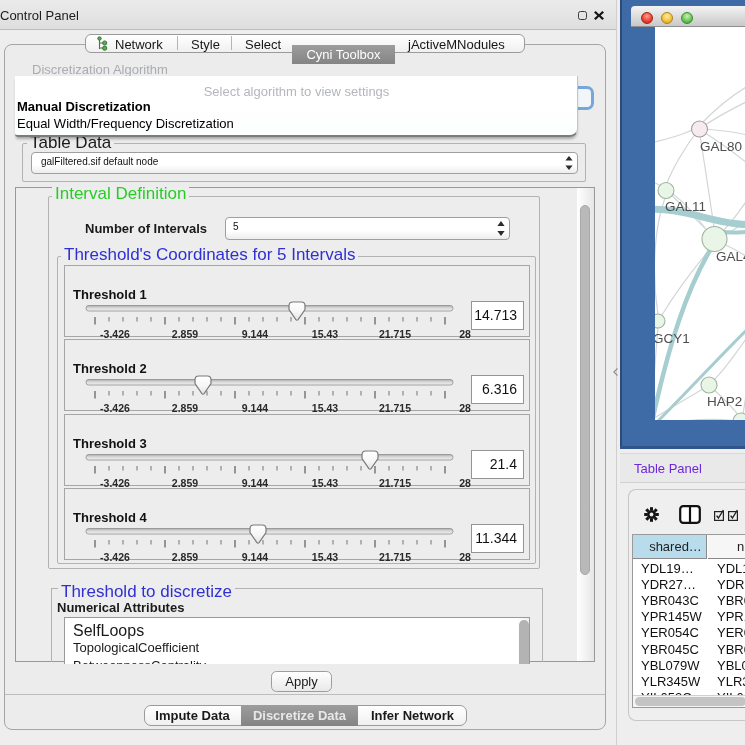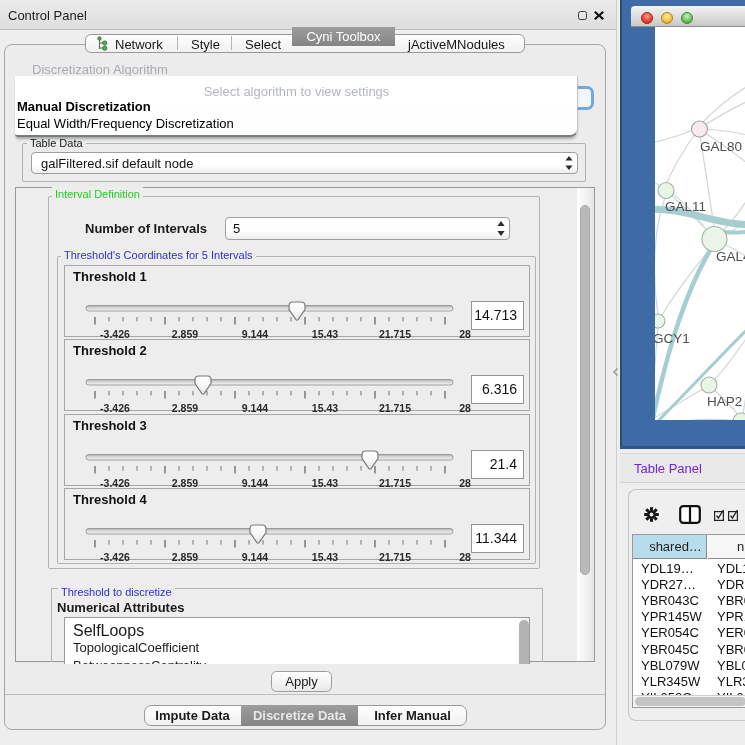--- a/index.html
+++ b/index.html
@@ -4,50 +4,50 @@
 <style>
   * { margin:0; padding:0; box-sizing:border-box; }
   html,body { width:745px; height:745px; overflow:hidden; }
   body { -webkit-font-smoothing:antialiased; position:relative; background:#eeeeee; font-family:"Liberation Sans", sans-serif; color:#1a1a1a; }
   .abs { position:absolute; }
 
   
   #titlebar { left:0; top:0; width:617px; height:30px;
     background:linear-gradient(180deg,#ebebeb,#dedede);
     border-bottom:1px solid #bdbdbd; }
-  #titletext { left:8px; top:8px; font-size:13px; color:#1c1c1c; }
+  #titletext { left:0; top:8px; font-size:13px; color:#1c1c1c; }
   #floatbtn { left:577.5px; top:10.5px; width:9.5px; height:9.5px; border:1.8px solid #3a3a3a; border-radius:2.5px; }
   #outerpanel { left:4px; top:44px; width:602px; height:686px; background:#ececec;
     border:1px solid #a6a6a6; border-radius:8px; }
 
   
   #toptabs { left:85px; top:33.5px; width:440px; height:19px; background:linear-gradient(180deg,#ffffff,#f0f0f0);
     border:1px solid #9a9a9a; border-radius:6px; }
   .tabtxt { top:36.5px; height:14px; font-size:13px; color:#161616; white-space:nowrap; }
   .tabsep { top:36px; width:1px; height:14px; background:#b5b5b5; }
-  #cynitab { left:292px; top:27px; width:103px; height:19px;
+  #cynitab { left:292px; top:45px; width:103px; height:19px;
     background:linear-gradient(180deg,#9d9d9d,#848484); color:#fff;
     font-size:13px; text-align:center; line-height:19px; }
 
   
   .groupbox { border:1px solid #b2b2b2; border-radius:2px; }
-  .grouplabel { font-size:11px; background:#ececec; padding:0 3px; white-space:nowrap; height:14px; line-height:14px; }
+  .grouplabel { font-size:17px; background:#ececec; padding:0 3px; white-space:nowrap; height:14px; line-height:14px; }
 
   
   #viewport { left:15px; top:187px; width:580px; height:475px; background:#ededed;
     border:1px solid #989898; }
 
   .thbox { left:64px; width:466px; height:72px; border:1px solid #a6a6a6; }
-  .thtitle { left:8px; top:3px; font-size:13px; font-weight:bold; color:#111; }
+  .thtitle { left:8px; top:21px; font-size:13px; font-weight:bold; color:#111; }
   .ticklbl { top:62px; font-size:10.5px; font-weight:bold; color:#2a2a2a; transform:translateX(-50%);margin-left:20px; }
   .valbox { left:406px; top:35px; width:53px; height:29px; background:#fff; border:1px solid #949494;
     font-size:14px; text-align:right; line-height:27px; padding-right:6px; color:#111; }
 
   .combo { background:linear-gradient(180deg,#ffffff 60%,#ededed); border:1px solid #9f9f9f; border-radius:4px; }
-  .combotxt { font-size:13px; color:#111; }
+  .combotxt { font-size:10px; color:#111; }
 
   
   #popup { left:15px; top:76px; width:563px; height:61px; z-index:50;
     background:linear-gradient(180deg,#ffffff 0%,#ffffff 40%,#fdfefe 100%);
     border-bottom:2px solid #7b7b7b; border-right:1px solid #c4c4c4;
     border-radius:0 0 8px 3px; box-shadow:0 3px 3px -1px rgba(0,0,0,0.30); }
 
   
   #bottabs { left:144px; top:704.5px; width:323px; height:21px; background:linear-gradient(180deg,#ffffff,#f0f0f0);
     border:1px solid #9a9a9a; border-radius:7px; }
@@ -256,21 +256,21 @@
   <div style="position:absolute;left:8px;top:39.5px;font-size:13px">BetweennessCentrality</div>
   <div style="position:absolute;left:452px;top:0;width:14px;height:46.5px;background:linear-gradient(90deg,#ffffff,#ededed)"></div>
   <div style="position:absolute;left:453.5px;top:2px;width:10px;height:44.5px;background:#b3b3b3;border-radius:5px 5px 0 0"></div>
 </div>
 
 <div class="abs" style="left:271px;top:670.5px;width:61px;height:21px;background:linear-gradient(180deg,#ffffff,#e9e9e9);border:1px solid #9d9d9d;border-radius:5.5px;font-size:13px;text-align:center;line-height:20px">Apply</div>
 <div class="abs" style="left:5px;top:694px;width:600px;height:1px;background:#bdbdbd"></div>
 <div class="abs" id="bottabs"></div>
 <div class="abs" style="left:144px;top:708px;width:97px;height:15px;font-size:13px;font-weight:bold;text-align:center">Impute Data</div>
 <div class="abs" id="disctab">Discretize Data</div>
-<div class="abs" style="left:358px;top:708px;width:109px;height:15px;font-size:13px;font-weight:bold;text-align:center;white-space:nowrap">Infer Manual</div>
+<div class="abs" style="left:358px;top:708px;width:109px;height:15px;font-size:13px;font-weight:bold;text-align:center;white-space:nowrap">Infer Network</div>
 
 <svg class="abs" style="left:613px;top:368px" width="5" height="8" viewBox="0 0 5 8">
   <path d="M4.5 0.5 L0.8 4 L4.5 7.5" stroke="#8f8f8f" stroke-width="1.2" fill="none"></path>
 </svg>
 
 <div class="abs" id="netframe"></div>
 <div class="abs" style="left:620px;top:0;width:2px;height:449px;background:#2a4a78"></div>
 <div class="abs" style="left:620px;top:446px;width:125px;height:3px;background:#31548a"></div>
 <div class="abs" id="nettitle"></div>
 <div class="abs light" style="left:641px;background:radial-gradient(circle at 50% 32%,#ff9d92,#ee4433 55%,#c02012);border:1px solid #a02315"></div>

